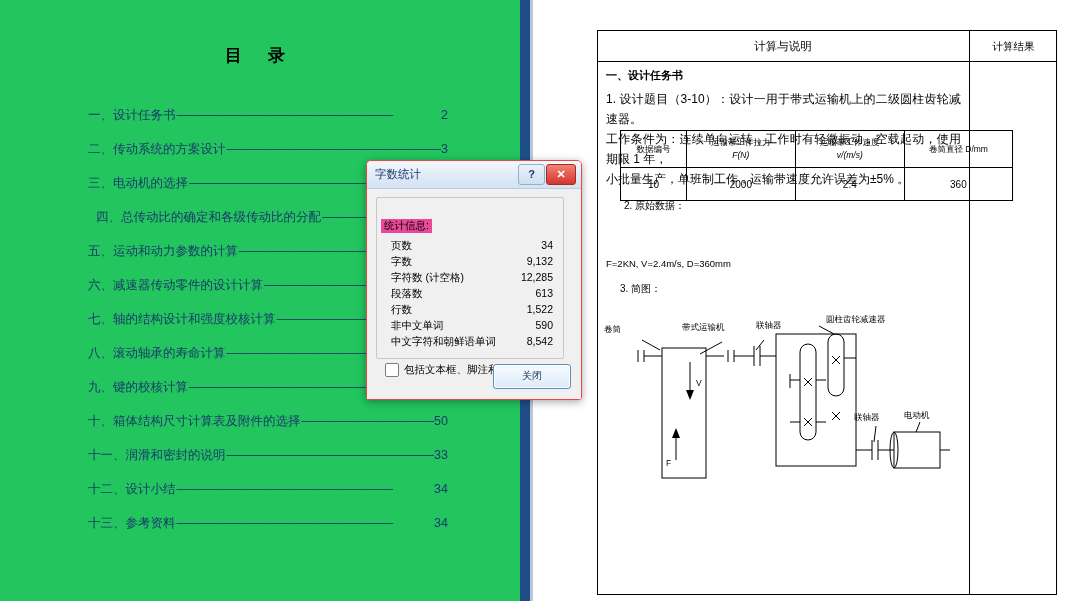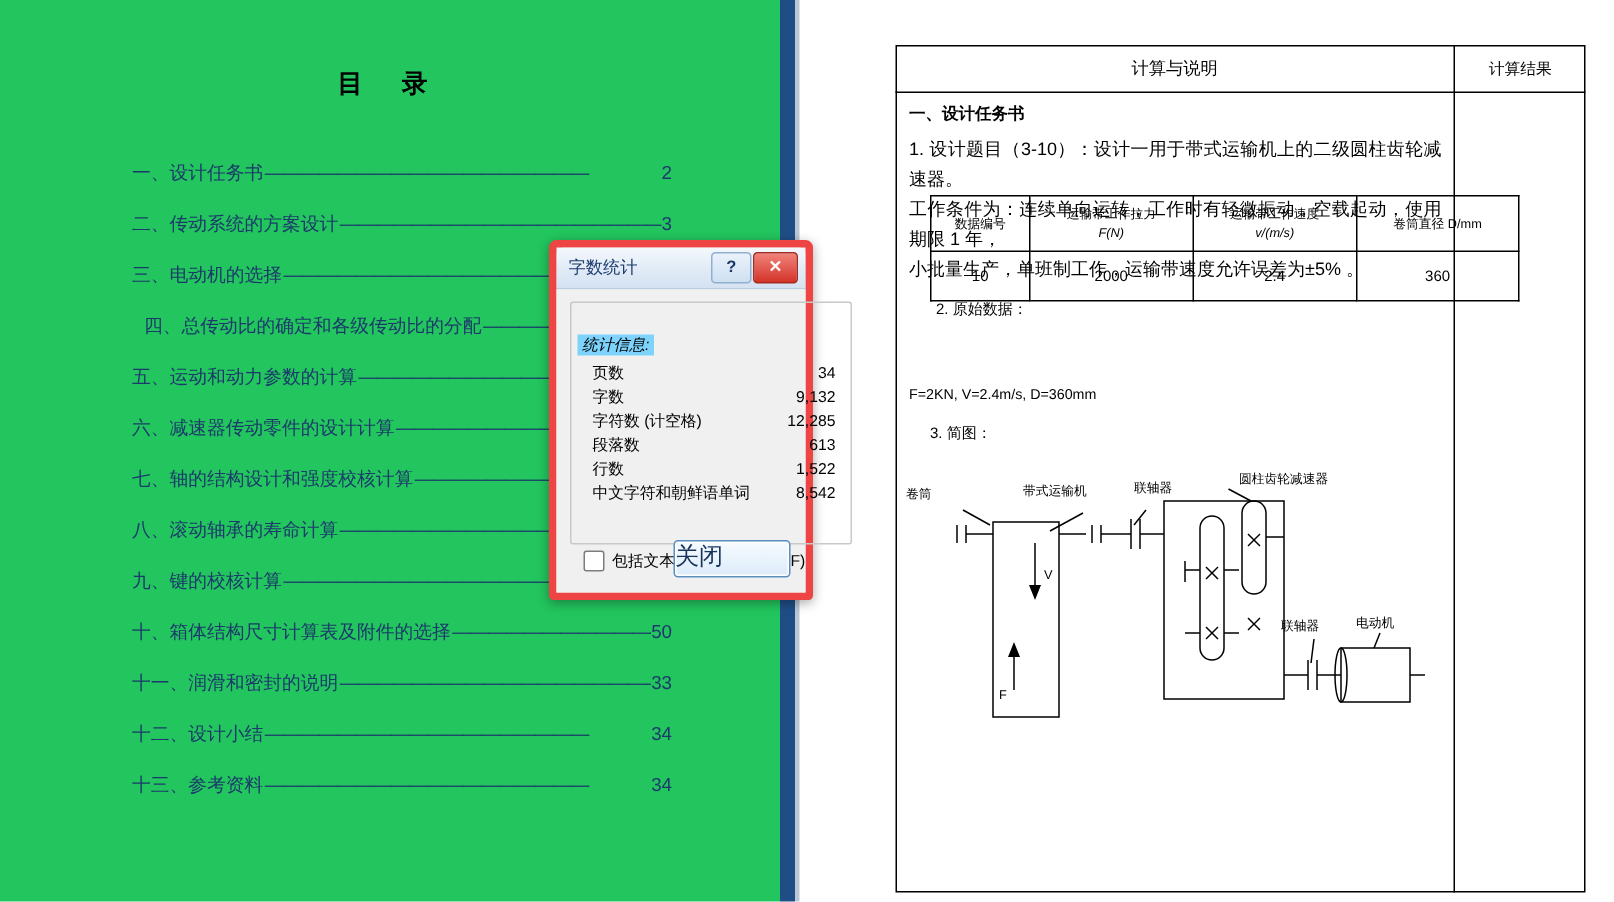--- a/index.html
+++ b/index.html
@@ -207,24 +207,24 @@
     position: absolute;
     font-size: 8.5px;
     color: #000;
     white-space: nowrap;
   }
   
   .dialog {
     position: absolute;
     left: 366px;
     top: 160px;
-    width: 176px;
+    width: 216px;
     height: 240px;
     background: #f0f0f0;
-    border: 5px solid #ef4444;
+    border: 1px solid #ef4444;
     border-radius: 5px 5px 3px 3px;
     box-shadow: 0 2px 8px rgba(0,0,0,0.35);
     box-sizing: border-box;
   }
   .dlg-titlebar {
     position: absolute;
     left: 0; top: 0;
     width: 100%;
     height: 28px;
     background: linear-gradient(to bottom, #f4f8fc 0%, #e2ecf7 50%, #d4e2f2 100%);
@@ -286,23 +286,22 @@
     border: 1px solid #c8c8c8;
     border-radius: 2px;
     box-sizing: border-box;
   }
   .group-label {
     position: absolute;
     left: 14px;
     top: 30px;
     font-size: 10.5px;
     color: #000;
-    background: #7dd3fc;
+    background: #ec4899;
     padding: 0 3px;
-    font-style: italic;
   }
   .stats {
     position: absolute;
     left: 10px;
     top: 48px;
     width: 186px;
     font-size: 10.5px;
     color: #000;
   }
   .stat-row {
@@ -333,23 +332,23 @@
   }
   .dlg-btn {
     position: absolute;
     right: 10px;
     bottom: 10px;
     width: 76px;
     height: 23px;
     background: linear-gradient(to bottom, #f6fbff, #dcebf9);
     border: 1px solid #5a8fc0;
     border-radius: 3px;
-    font-size: 16px;
+    font-size: 10px;
     color: #16335c;
-    text-align: left;
+    text-align: center;
     line-height: 21px;
     box-shadow: 0 0 0 1px #ffffff inset;
   }
 </style>
 </head>
 <body>
 
 <div class="page">
 
   <div class="left-doc">
@@ -581,20 +580,24 @@
         </div>
         <div class="stat-row">
           <span class="k">段落数</span>
           <span class="v">613</span>
         </div>
         <div class="stat-row">
           <span class="k">行数</span>
           <span class="v">1,522</span>
         </div>
         <div class="stat-row">
+          <span class="k">非中文单词</span>
+          <span class="v">590</span>
+        </div>
+        <div class="stat-row">
           <span class="k">中文字符和朝鲜语单词</span>
           <span class="v">8,542</span>
         </div>
       </div>
 
       <div class="cb-row">
         <span class="cb-box"></span>
         <span>包括文本框、脚注和尾注(F)</span>
       </div>
 

